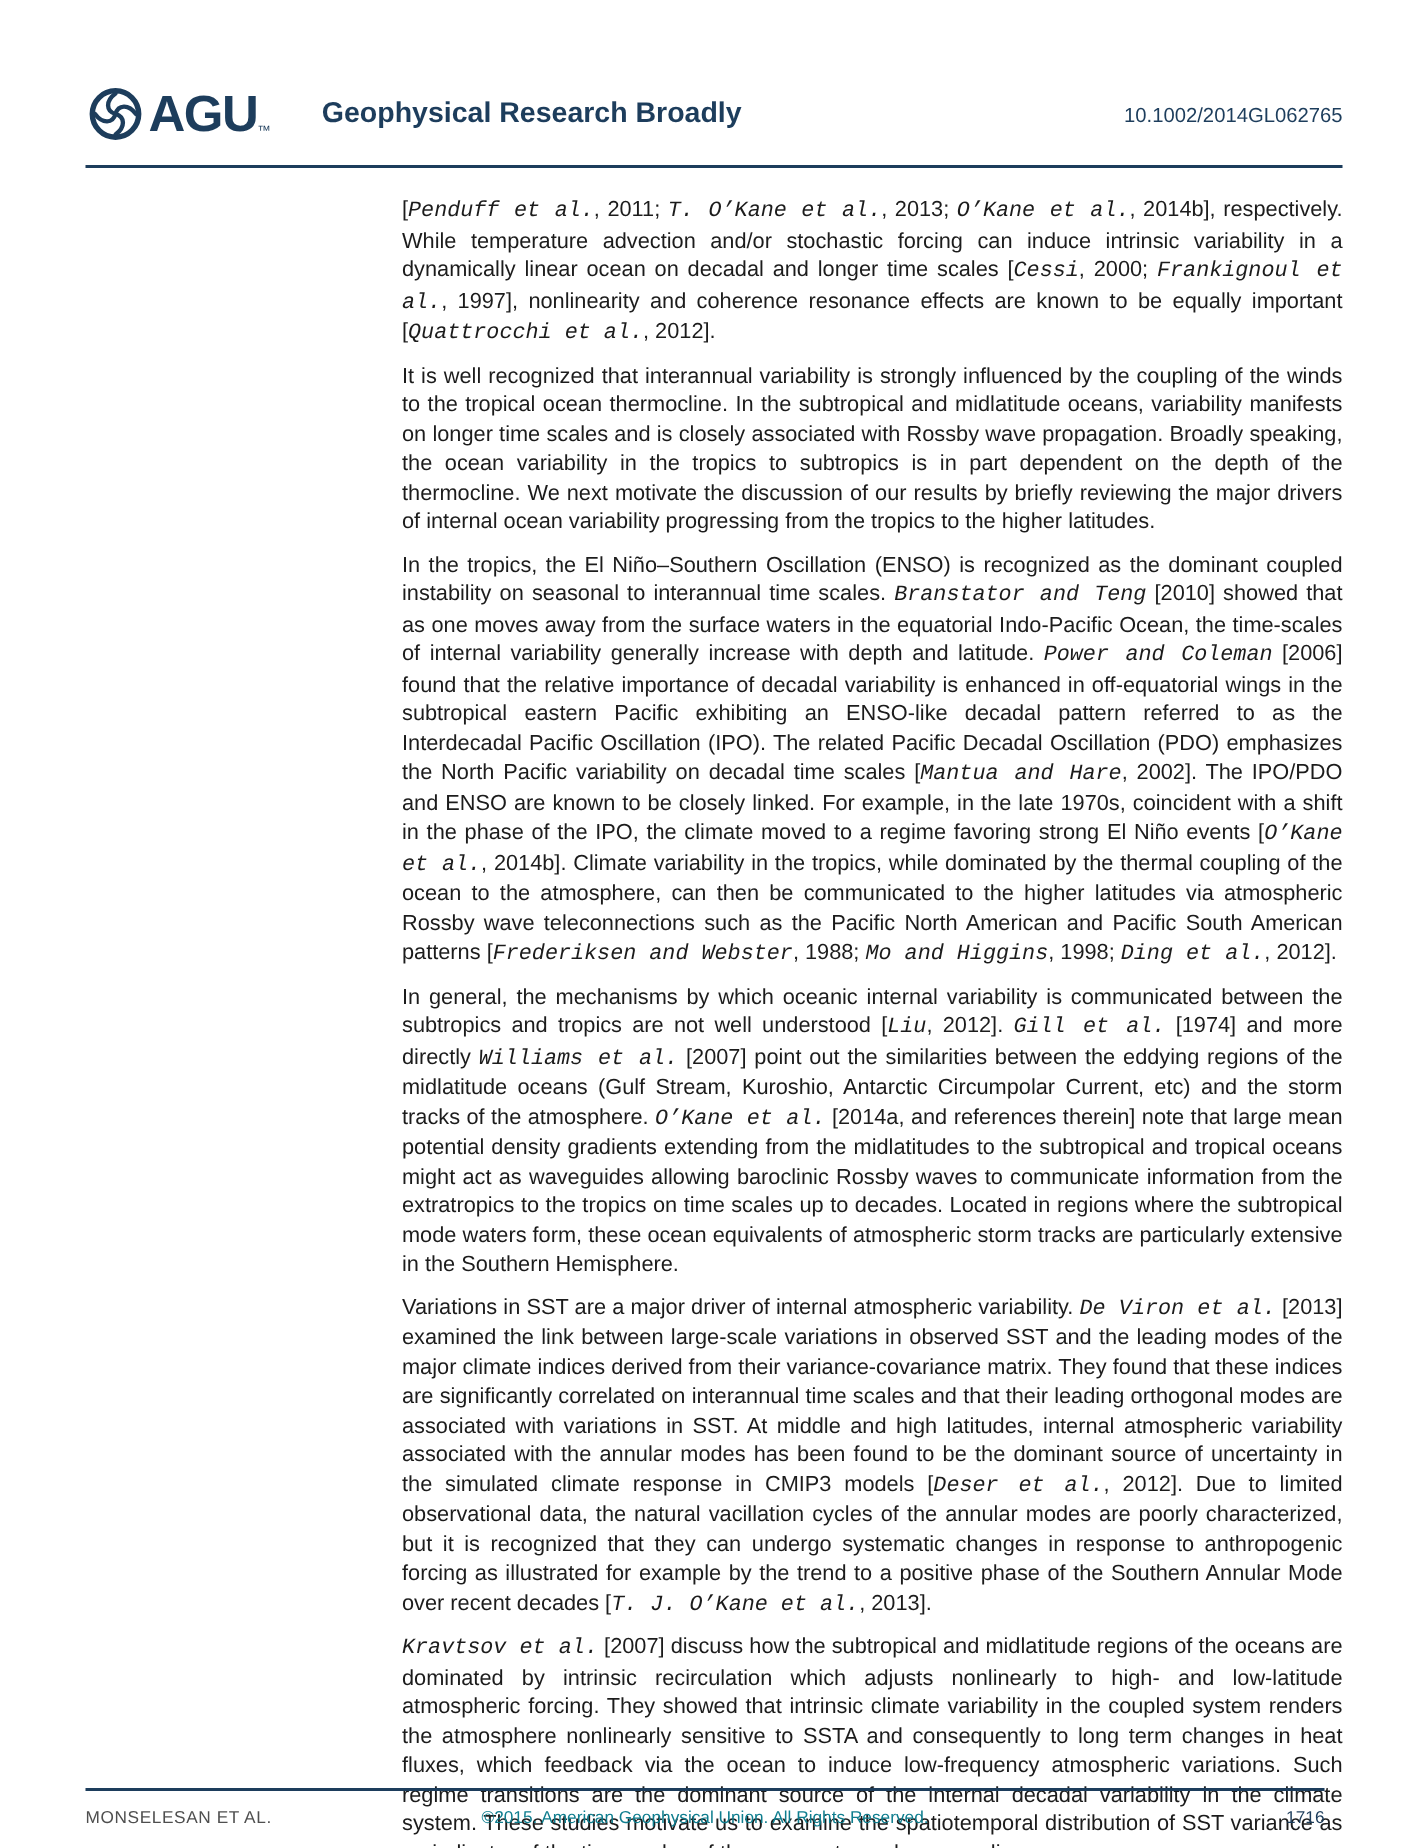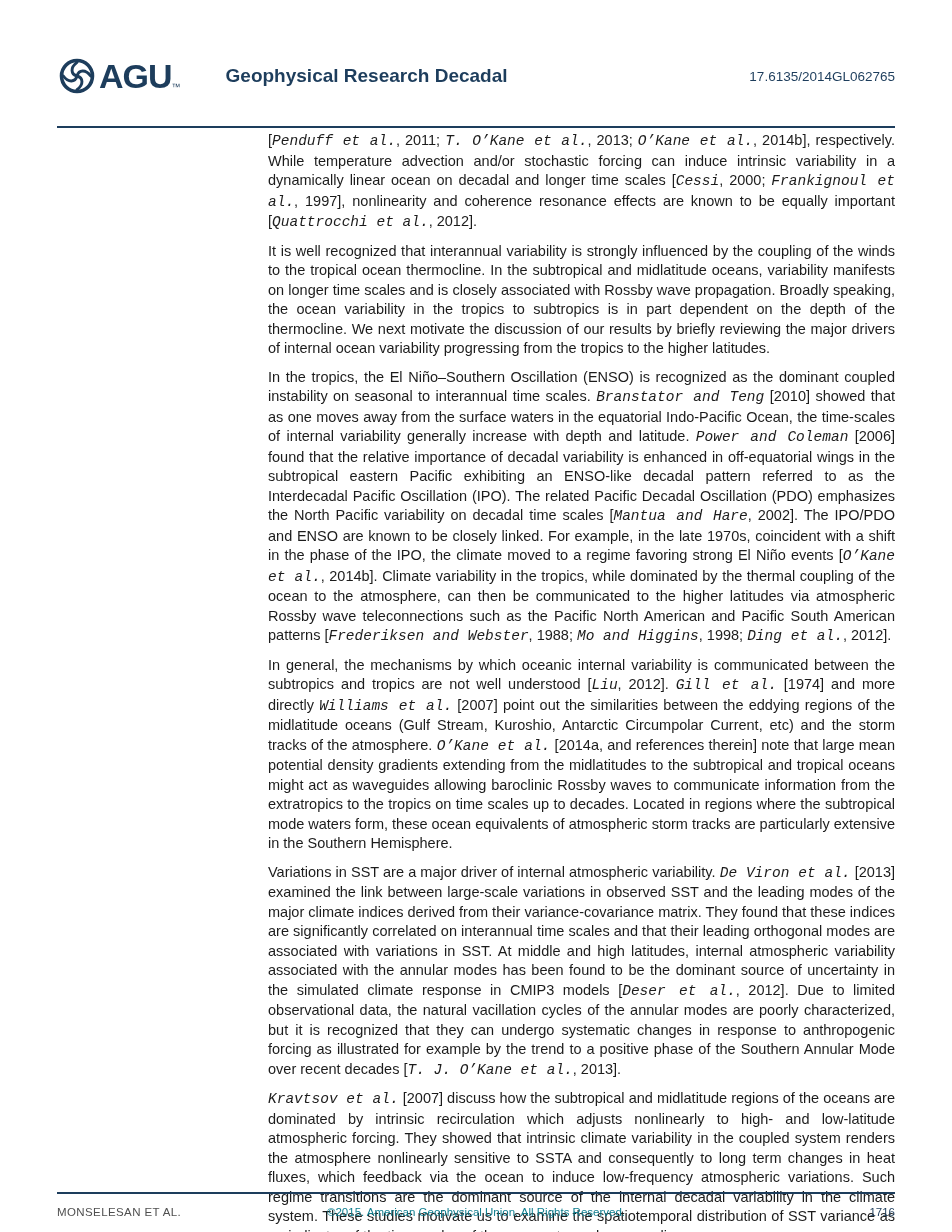--- a/index.html
+++ b/index.html
@@ -15,23 +15,22 @@
     position:relative;
     width:952px;height:1232px;
     margin:0 auto;
     background:#ffffff;
     overflow:hidden;
   }
   
   .header{
     position:absolute;top:56px;left:57px;right:57px;
     display:flex;align-items:center;
-    padding-bottom:30px;
+    padding-bottom:14px;
     border-bottom:2px solid var(--brand);
-    gap:11px;
   }
   .logo{display:flex;align-items:center;}
   .logo-icon{display:inline-block;line-height:0;}
   .logo-text{
     font-size:34px;font-weight:bold;color:var(--brand);
     letter-spacing:-1px;margin-left:2px;
   }
   .logo-tm{font-size:9px;color:var(--brand);align-self:flex-end;margin-bottom:4px;}
   .journal-title{
     margin-left:34px;
@@ -46,21 +45,21 @@
     position:absolute;
     top:131px;left:268px;right:57px;
     font-size:14.5px;line-height:19.5px;
     text-align:justify;
     color:var(--text);
   }
   .article p{margin:0 0 9px 0;}
   .article em{font-style:italic;font-family:Liberation Mono, monospace;}
   
   .footer{
-    position:absolute;left:57px;right:57px;bottom:14px;
+    position:absolute;left:57px;right:69px;bottom:14px;
     border-top:2px solid var(--brand);
     padding-top:12px;
     margin-top:28px;
   }
   .footer-row{
     position:relative;
     display:flex;justify-content:space-between;align-items:baseline;
     font-size:11.5px;
   }
   .footer-authors{color:var(--footer-text);letter-spacing:.4px;}
@@ -86,22 +85,22 @@
             <path d="M22 7 C14.5 12.5 15 20 22 22"></path>
             <path d="M37 22 C31.5 14.5 24 15 22 22"></path>
             <path d="M22 37 C29.5 31.5 29 24 22 22"></path>
             <path d="M7 22 C12.5 29.5 20 29 22 22"></path>
           </g>
         </svg>
       </span>
       <span class="logo-text">AGU</span>
       <span class="logo-tm">™</span>
     </div>
-    <div class="journal-title">Geophysical Research Decadal</div>
-    <div class="doi">17.6135/2014GL062765</div>
+    <div class="journal-title">Geophysical Research Broadly</div>
+    <div class="doi">10.1002/2014GL062765</div>
   </div>
 
   <div class="article">
     <p><span>[</span><em>Penduff et al.</em><span>, 2011; </span><em>T. O’Kane et al.</em><span>, 2013; </span><em>O’Kane et al.</em><span>, 2014b], respectively. While temperature advection and/or stochastic forcing can induce intrinsic variability in a dynamically linear ocean on decadal and longer time scales [</span><em>Cessi</em><span>, 2000; </span><em>Frankignoul et al.</em><span>, 1997], nonlinearity and coherence resonance effects are known to be equally important [</span><em>Quattrocchi et al.</em><span>, 2012].</span></p>
     <p><span>It is well recognized that interannual variability is strongly influenced by the coupling of the winds to the tropical ocean thermocline. In the subtropical and midlatitude oceans, variability manifests on longer time scales and is closely associated with Rossby wave propagation. Broadly speaking, the ocean variability in the tropics to subtropics is in part dependent on the depth of the thermocline. We next motivate the discussion of our results by briefly reviewing the major drivers of internal ocean variability progressing from the tropics to the higher latitudes.</span></p>
     <p><span>In the tropics, the El Niño–Southern Oscillation (ENSO) is recognized as the dominant coupled instability on seasonal to interannual time scales. </span><em>Branstator and Teng</em><span> [2010] showed that as one moves away from the surface waters in the equatorial Indo-Pacific Ocean, the time-scales of internal variability generally increase with depth and latitude. </span><em>Power and Coleman</em><span> [2006] found that the relative importance of decadal variability is enhanced in off-equatorial wings in the subtropical eastern Pacific exhibiting an ENSO-like decadal pattern referred to as the Interdecadal Pacific Oscillation (IPO). The related Pacific Decadal Oscillation (PDO) emphasizes the North Pacific variability on decadal time scales [</span><em>Mantua and Hare</em><span>, 2002]. The IPO/PDO and ENSO are known to be closely linked. For example, in the late 1970s, coincident with a shift in the phase of the IPO, the climate moved to a regime favoring strong El Niño events [</span><em>O’Kane et al.</em><span>, 2014b]. Climate variability in the tropics, while dominated by the thermal coupling of the ocean to the atmosphere, can then be communicated to the higher latitudes via atmospheric Rossby wave teleconnections such as the Pacific North American and Pacific South American patterns [</span><em>Frederiksen and Webster</em><span>, 1988; </span><em>Mo and Higgins</em><span>, 1998; </span><em>Ding et al.</em><span>, 2012].</span></p>
     <p><span>In general, the mechanisms by which oceanic internal variability is communicated between the subtropics and tropics are not well understood [</span><em>Liu</em><span>, 2012]. </span><em>Gill et al.</em><span> [1974] and more directly </span><em>Williams et al.</em><span> [2007] point out the similarities between the eddying regions of the midlatitude oceans (Gulf Stream, Kuroshio, Antarctic Circumpolar Current, etc) and the storm tracks of the atmosphere. </span><em>O’Kane et al.</em><span> [2014a, and references therein] note that large mean potential density gradients extending from the midlatitudes to the subtropical and tropical oceans might act as waveguides allowing baroclinic Rossby waves to communicate information from the extratropics to the tropics on time scales up to decades. Located in regions where the subtropical mode waters form, these ocean equivalents of atmospheric storm tracks are particularly extensive in the Southern Hemisphere.</span></p>
     <p><span>Variations in SST are a major driver of internal atmospheric variability. </span><em>De Viron et al.</em><span> [2013] examined the link between large-scale variations in observed SST and the leading modes of the major climate indices derived from their variance-covariance matrix. They found that these indices are significantly correlated on interannual time scales and that their leading orthogonal modes are associated with variations in SST. At middle and high latitudes, internal atmospheric variability associated with the annular modes has been found to be the dominant source of uncertainty in the simulated climate response in CMIP3 models [</span><em>Deser et al.</em><span>, 2012]. Due to limited observational data, the natural vacillation cycles of the annular modes are poorly characterized, but it is recognized that they can undergo systematic changes in response to anthropogenic forcing as illustrated for example by the trend to a positive phase of the Southern Annular Mode over recent decades [</span><em>T. J. O’Kane et al.</em><span>, 2013].</span></p>
     <p><em>Kravtsov et al.</em><span> [2007] discuss how the subtropical and midlatitude regions of the oceans are dominated by intrinsic recirculation which adjusts nonlinearly to high- and low-latitude atmospheric forcing. They showed that intrinsic climate variability in the coupled system renders the atmosphere nonlinearly sensitive to SSTA and consequently to long term changes in heat fluxes, which feedback via the ocean to induce low-frequency atmospheric variations. Such regime transitions are the dominant source of the internal decadal variability in the climate system. These studies motivate us to examine the spatiotemporal distribution of SST variance as an indicator of the time scales of the ocean-atmosphere coupling.</span></p>
 

